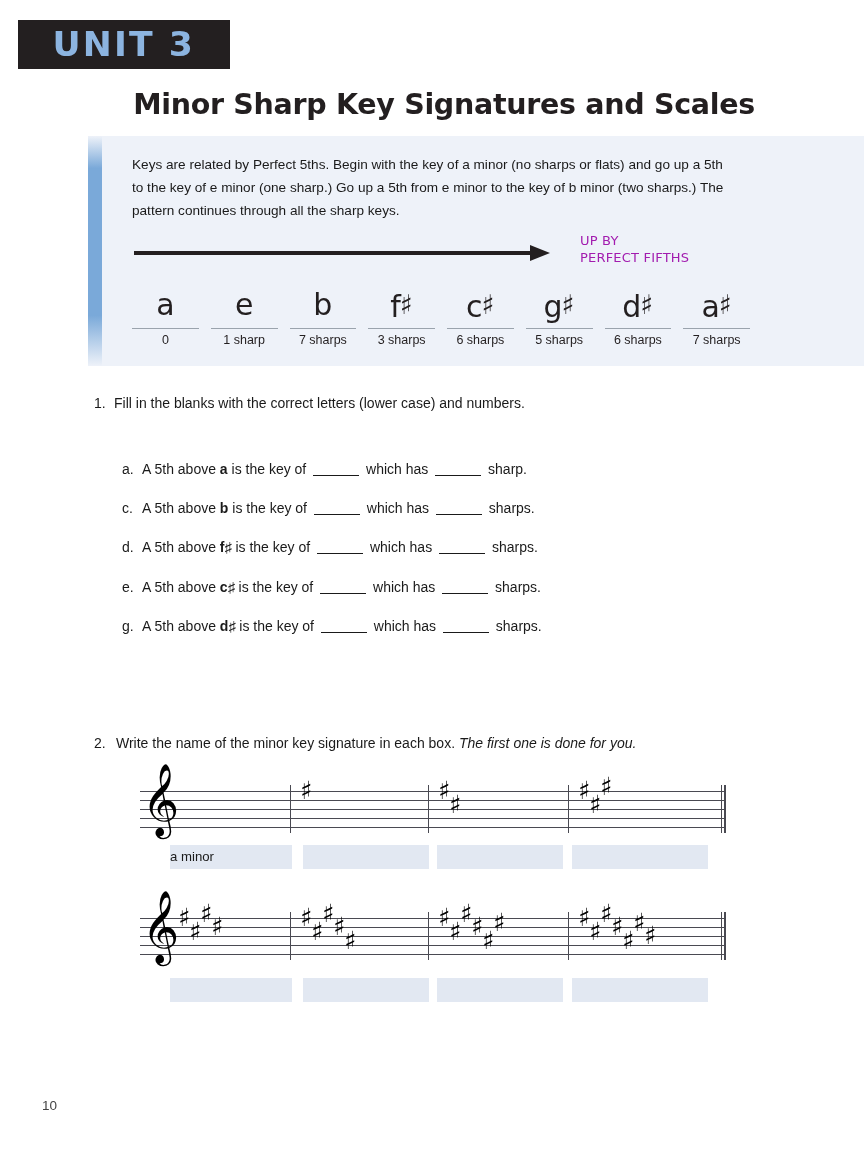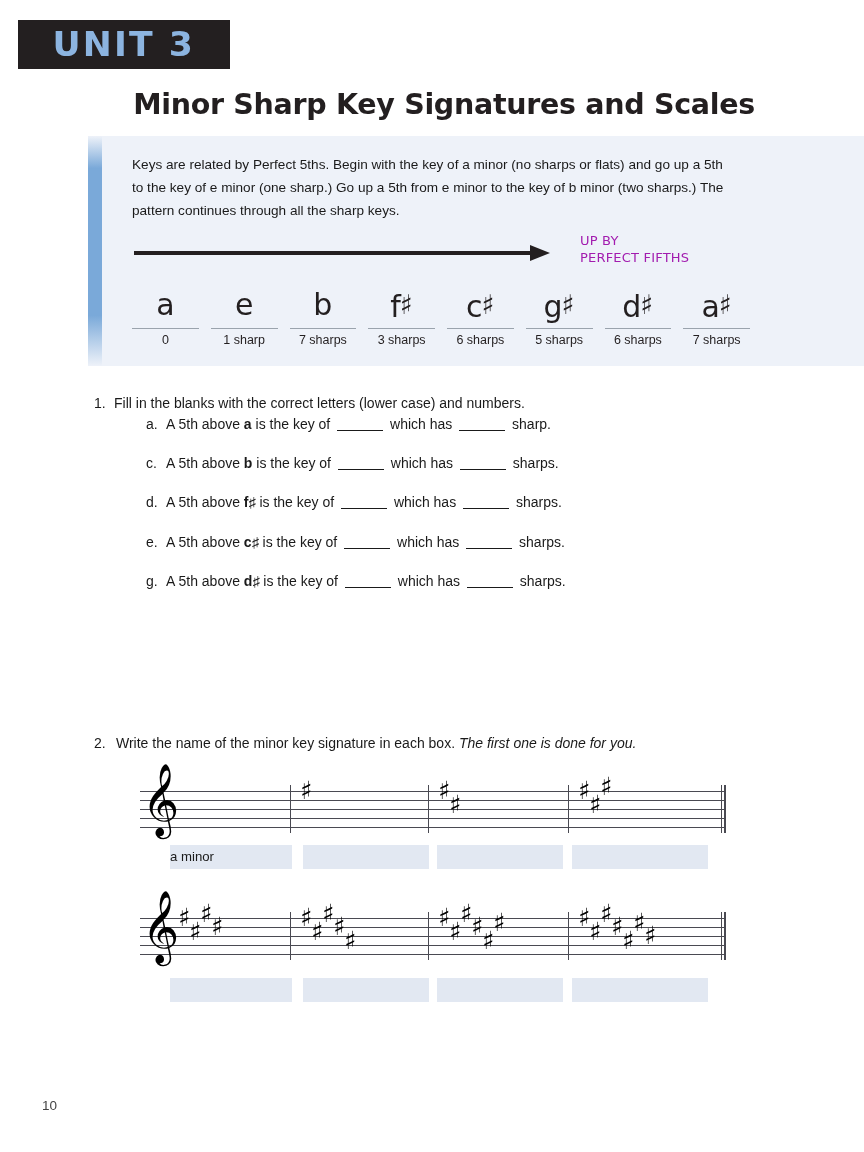--- a/index.html
+++ b/index.html
@@ -163,23 +163,22 @@
     font-size: 14px;
     color: #1a1a1a;
   }
   .ex-1-stem { left: 94px; top: 395px; }
   .ex-1-stem .num { position: absolute; left: 0; top: 0; }
   .ex-1-stem .txt { position: absolute; left: 20px; top: 0; white-space: nowrap; }
 
   .ex1-list {
     position: absolute;
     left: 122px;
-    top: 414px;
+    top: 459px;
     width: 620px;
-    margin-left: 24px;
   }
   .ex1-item {
     height: 39.2px;
     font-size: 14px;
     line-height: 20px;
     white-space: nowrap;
   }
   .ex1-letter {
     display: inline-block;
     width: 20px;

